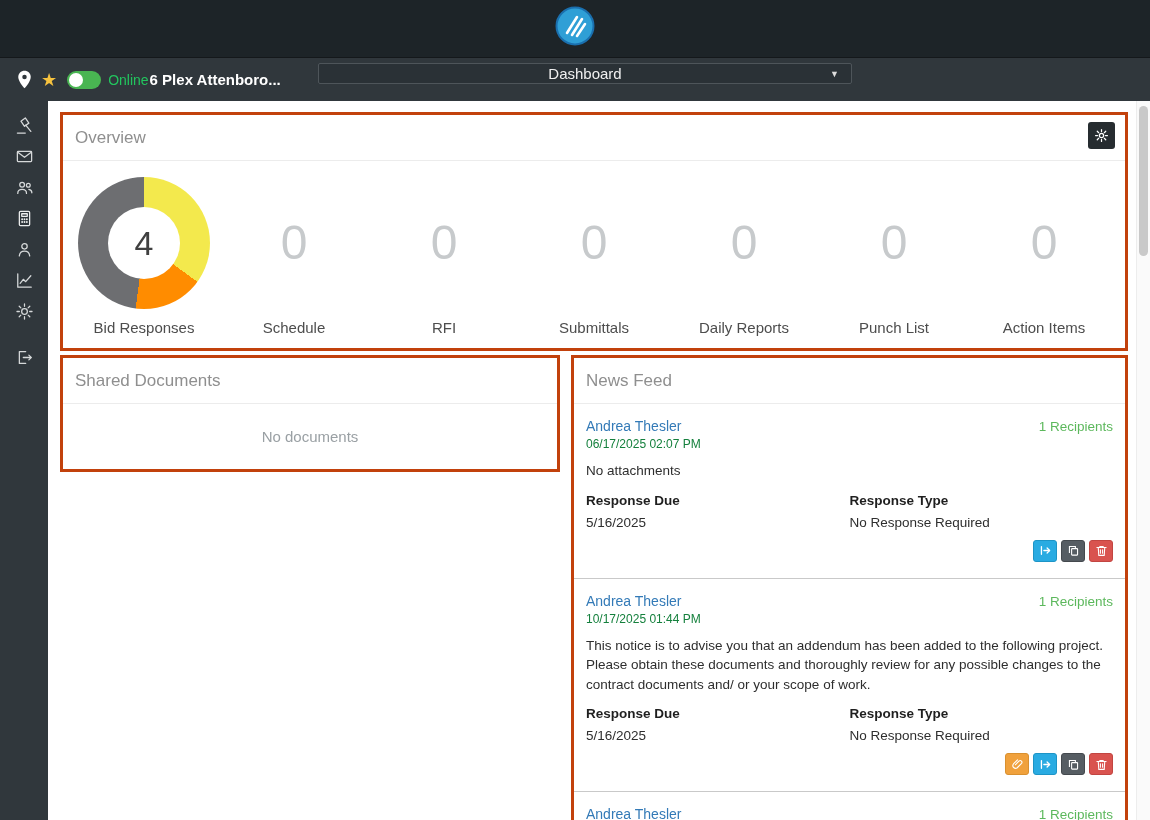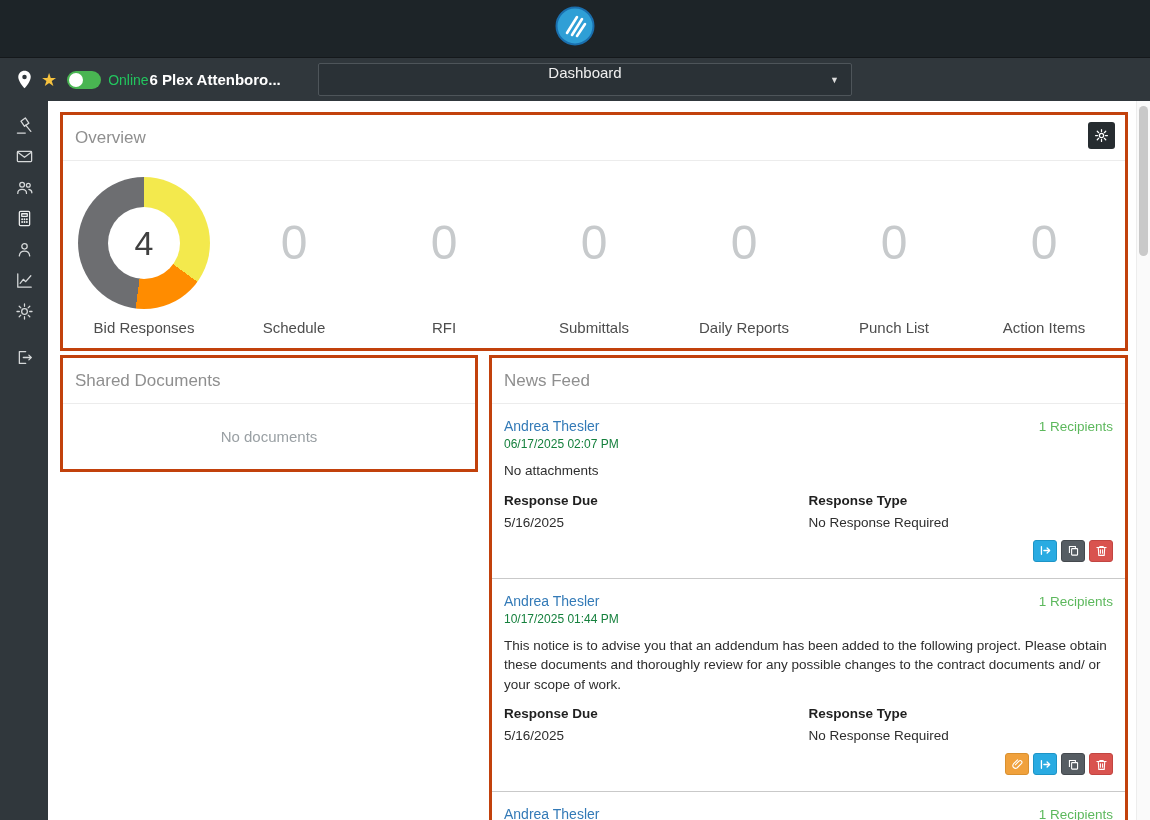--- a/index.html
+++ b/index.html
@@ -12,22 +12,22 @@
   .logo { position:absolute; left:50%; top:6px; transform:translateX(-50%); width:40px; height:40px; cursor:pointer; }
 
   .subbar { position:absolute; top:57px; left:0; width:100%; height:44px; background:#30373c;
             border-top:1px solid #14181b; display:flex; align-items:center; padding-left:17px; }
   .pin { display:flex; align-items:center; }
   .star { color:#f6c23e; font-size:18px; margin-left:9px; cursor:pointer; line-height:1; }
   .toggle { width:34px; height:18px; border-radius:9px; background:#49b552; position:relative; display:inline-block; margin-left:10px; cursor:pointer; }
   .knob { position:absolute; left:2px; top:2px; width:14px; height:14px; border-radius:50%; background:#fff; }
   .online { color:#22c55e; font-size:14px; margin-left:7px; }
   .project { color:#fff; font-size:15px; font-weight:bold; margin-left:1px; cursor:pointer; }
-  .nav-select { position:absolute; left:318px; top:5px; width:534px; height:33px; background:#2a3136;
-                border:1px solid #4e555a; border-radius:2px; display:flex; justify-content:center;
+  .nav-select { position:absolute; left:318px; top:5px; width:534px; height:21px; background:#2a3136;
+                border:1px solid #4e555a; border-radius:2px; display:flex; align-items:center; justify-content:center;
                 color:#f0f0f0; font-size:15px; cursor:pointer; }
   .caret { position:absolute; right:12px; top:50%; transform:translateY(-50%); font-size:9px; color:#ddd; }
 
   
   .sidebar { position:absolute; top:101px; left:0; width:48px; height:719px; background:#30373c;
              display:flex; flex-direction:column; align-items:center; padding-top:9px; }
   .side-btn { width:48px; height:31px; display:flex; align-items:center; justify-content:center;
               background:none; border:0; cursor:pointer; }
   .side-btn.logout { margin-top:15px; }
 
@@ -45,21 +45,21 @@
   .stat-figure { height:140px; display:flex; align-items:center; justify-content:center; }
   .stat-value { font-size:48px; font-weight:400; color:#c7cacc; line-height:1; }
   .stat-label { margin-top:6px; font-size:15px; color:#4d4d4d; }
   .donut { width:132px; height:132px; border-radius:50%; position:relative; }
   .donut-hole { position:absolute; left:50%; top:50%; transform:translate(-50%,-50%); width:72px; height:72px;
                 background:#fff; border-radius:50%; display:flex; align-items:center; justify-content:center;
                 font-size:34px; color:#404040; }
 
   
   .row2 { display:flex; gap:11px; margin-top:4px; align-items:flex-start; }
-  .shared-docs { width:418px; flex:0 0 auto; }
+  .shared-docs { width:500px; flex:0 0 auto; }
   .sd-body { padding:24px 12px; text-align:center; color:#9aa0a4; font-size:15px; }
   .news-feed { flex:1; }
 
   .feed-item { padding:14px 12px 12px; }
   .fi-head { display:flex; justify-content:space-between; align-items:baseline; }
   .author { color:#337ab7; font-size:14px; text-decoration:none; cursor:pointer; }
   .recipients { color:#5cb85c; font-size:13.5px; cursor:pointer; }
   .timestamp { color:#15803d; font-size:12px; margin-top:3px; }
   .fi-body { margin-top:10px; font-size:13.5px; color:#2e2e2e; line-height:1.45; }
   .fi-meta { display:flex; margin-top:12px; }

